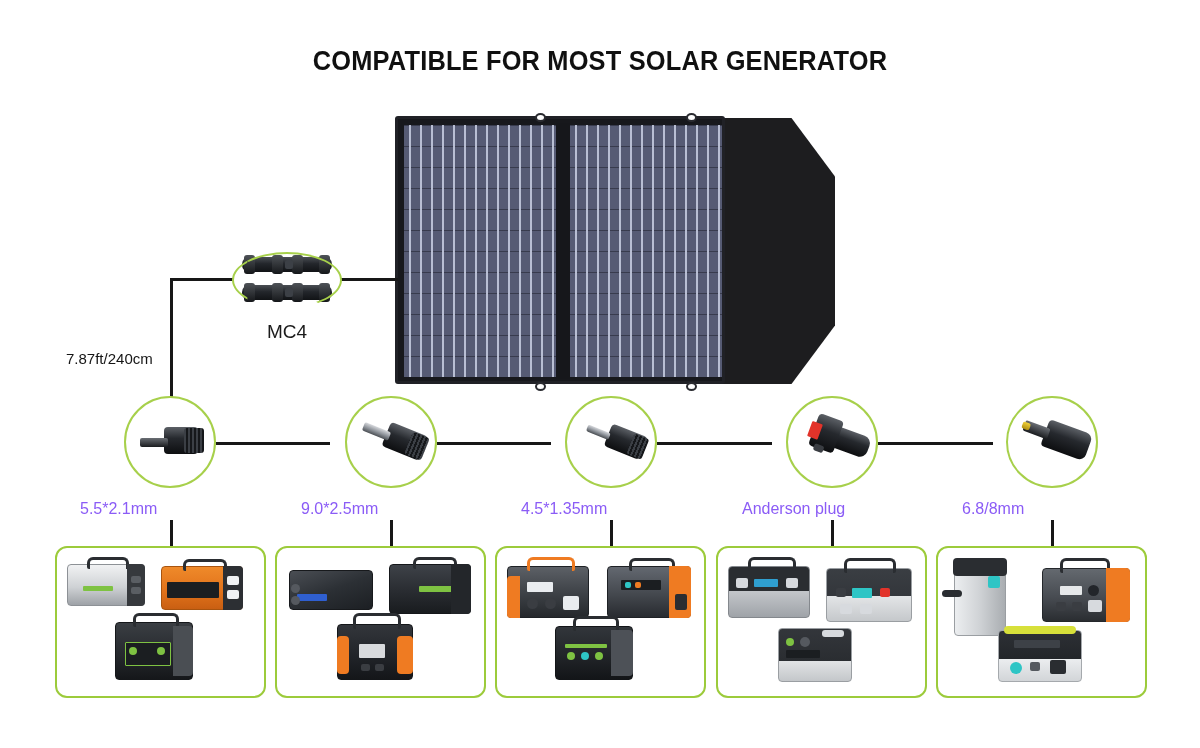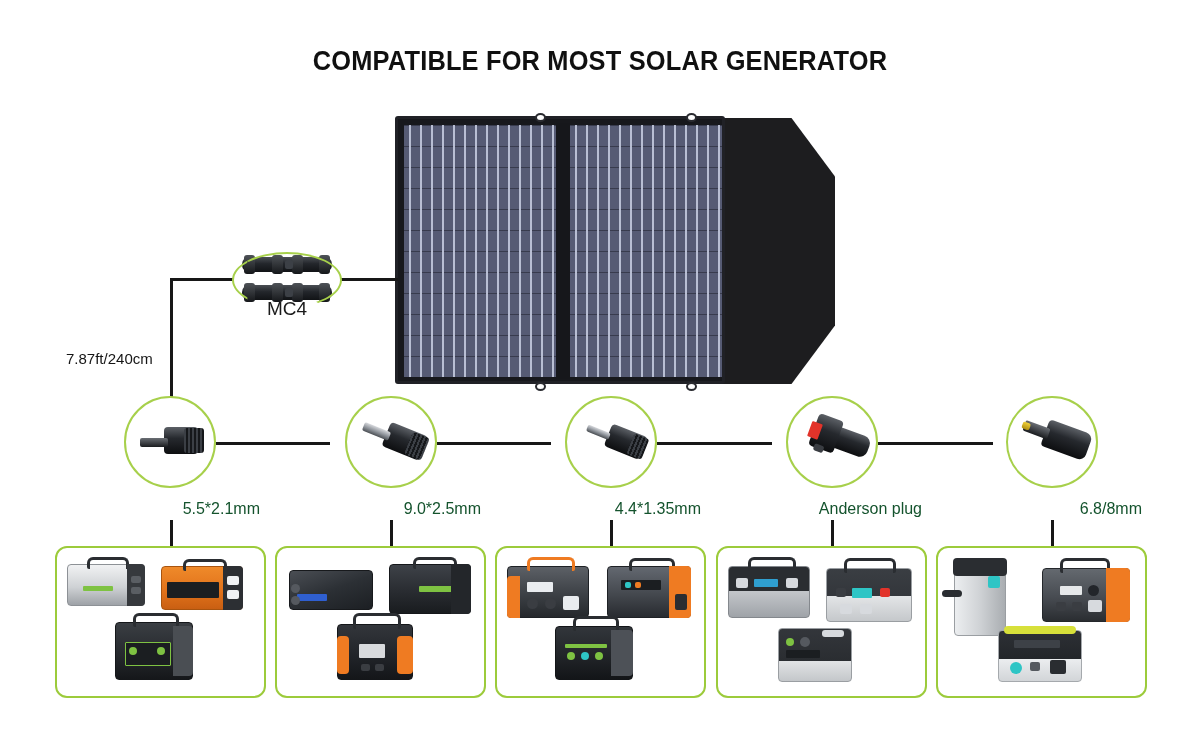--- a/index.html
+++ b/index.html
@@ -71,33 +71,33 @@
   .mc4 .r1{left:2px;} .mc4 .r2{left:30px;} .mc4 .r3{left:50px;} .mc4 .r4{left:77px;}
   .mc4 .nub{position:absolute;top:6px;left:43px;width:8px;height:9px;border-radius:2px;
     background:#3c4046;}
   .mc4-oval{
     position:absolute;left:0;top:0;width:110px;height:56px;
     border:2px solid #a7d04b;border-radius:50%;
     clip-path:polygon(0 0,14% 0,14% 100%,0 100%,0 0, 86% 0,100% 0,100% 100%,86% 100%);
     box-sizing:border-box;
   }
   .mc4-label{
-    position:absolute;left:232px;top:298px;width:110px;text-align:center;
+    position:absolute;left:232px;top:321px;width:110px;text-align:center;
     font-size:19px;color:#1b1b1b;
   }
 
   .len-label{
     position:absolute;left:66px;top:350px;font-size:15px;color:#151515;
     white-space:nowrap;
   }
 
   
   .conn{position:absolute;width:92px;height:92px;border:2px solid #a7d04b;
     border-radius:50%;box-sizing:border-box;background:#fff;}
-  .conn-label{position:absolute;width:180px;text-align:right;font-size:16px;color:#14532d;}
+  .conn-label{position:absolute;width:180px;text-align:left;font-size:16px;color:#8b5cf6;}
 
   
   .plug{position:absolute;}
   .plug .barrel{position:absolute;border-radius:4px;
     background:linear-gradient(180deg,#5c6066 0%,#26292e 42%,#0d0e10 100%);}
   .plug .grip{position:absolute;border-radius:3px;
     background:repeating-linear-gradient(90deg,#3b3f45 0 2px,#15171a 2px 4px);}
   .plug .tip{position:absolute;border-radius:2px;
     background:linear-gradient(180deg,#6a6e74,#1a1c1f);}
   .plug .tip.silver{background:linear-gradient(180deg,#d8dade,#8b9097 55%,#4a4e53);}
@@ -189,21 +189,21 @@
   <div class="conn-label" style="left:301px;top:500px;">9.0*2.5mm</div>
   <div class="stem" style="left:390px;top:520px;"></div>
 
   <div class="conn" style="left:565px;top:396px;">
     <div class="plug" style="left:6px;top:18px;width:80px;height:56px;transform:rotate(22deg);">
       <div class="barrel" style="left:32px;top:9px;width:38px;height:24px;"></div>
       <div class="grip" style="left:56px;top:10px;width:16px;height:22px;"></div>
       <div class="tip silver" style="left:10px;top:19px;width:24px;height:7px;"></div>
     </div>
   </div>
-  <div class="conn-label" style="left:521px;top:500px;">4.4*1.35mm</div>
+  <div class="conn-label" style="left:521px;top:500px;">4.5*1.35mm</div>
   <div class="stem" style="left:610px;top:520px;"></div>
 
   <div class="conn" style="left:786px;top:396px;">
     <div class="plug" style="left:8px;top:16px;width:78px;height:60px;transform:rotate(20deg);">
       <div class="barrel" style="left:30px;top:12px;width:42px;height:22px;border-radius:4px 8px 8px 4px;"></div>
       <div class="barrel" style="left:14px;top:6px;width:26px;height:34px;border-radius:4px;"></div>
       <div class="u-strip" style="position:absolute;left:10px;top:16px;width:11px;height:16px;background:#e2332a;border-radius:1px;"></div>
       <div class="u-port" style="left:20px;top:36px;width:10px;height:7px;"></div>
     </div>
   </div>

